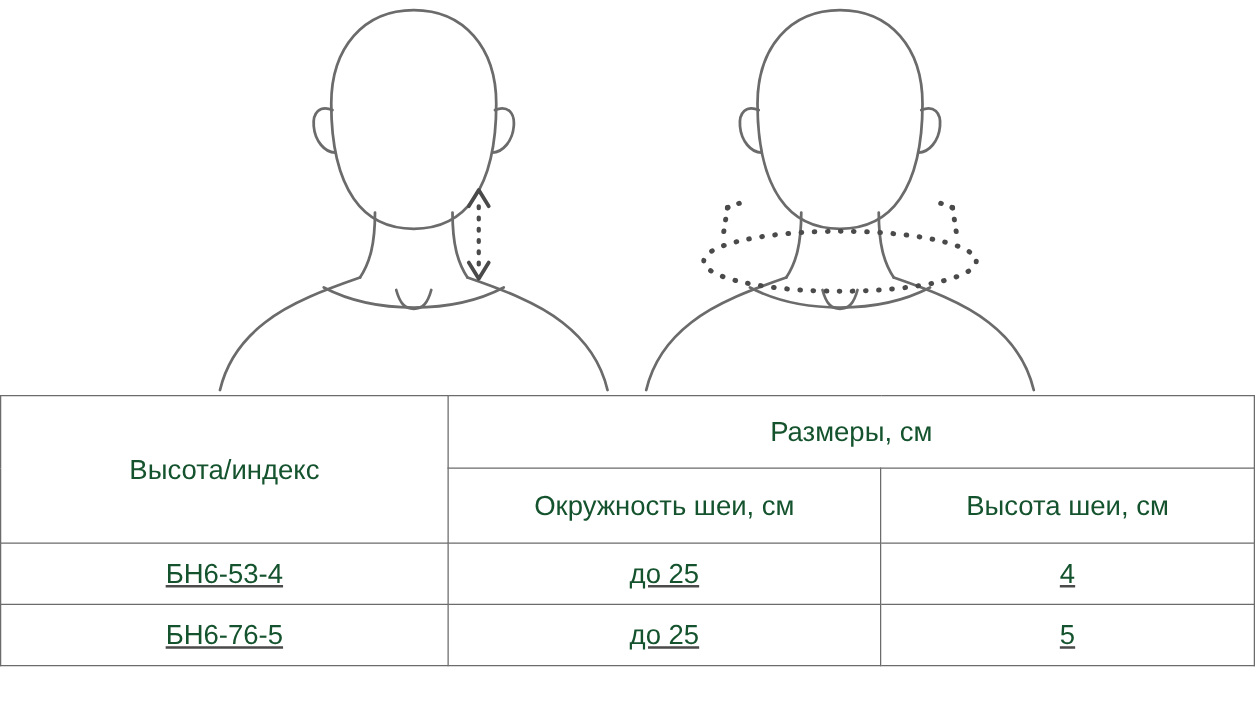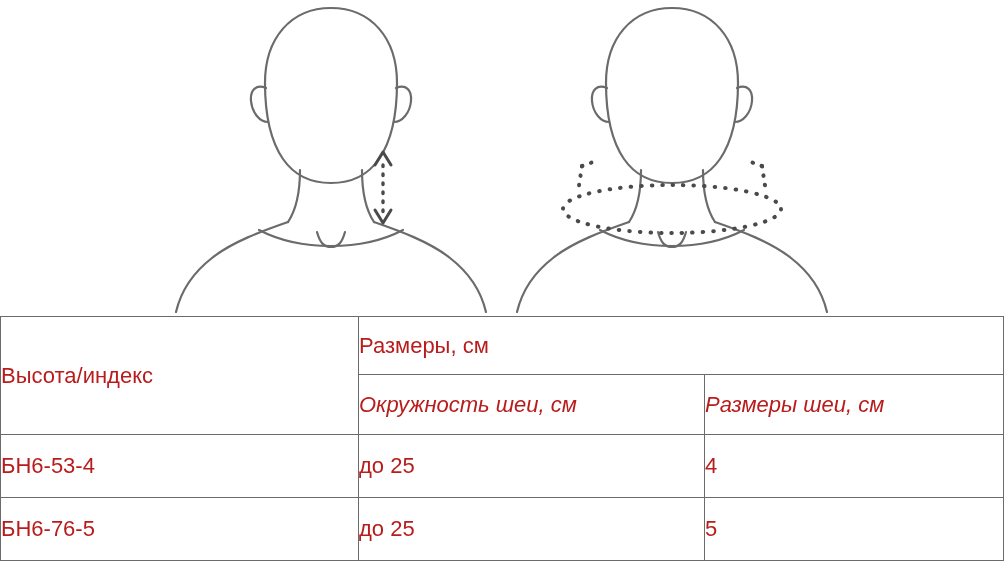--- a/index.html
+++ b/index.html
@@ -32,41 +32,41 @@
   #size-table {
     position: absolute;
     left: 0;
     top: 316px;
     width: 1003px;
     border-collapse: collapse;
     table-layout: fixed;
   }
   #size-table td {
     border: 1px solid #6b6b6b;
+    text-align: center;
     vertical-align: middle;
     font-size: 22px;
     font-weight: 400;
-    color: #b91c1c;
+    color: #14532d;
     padding: 0;
   }
   .col-article { width: 358px; }
   .col-circ { width: 346px; }
   .col-height { width: 299px; }
   .r-head-top { height: 58px; }
   .r-head-sub { height: 60px; }
-  .r-data { height: 63px; }
+  .r-data { height: 49px; text-decoration: underline; }
   .cell-article {
     font-size: 23px;
   }
   .cell-group {
     font-size: 22px;
   }
   .cell-sub {
     font-size: 21px;
-    font-style: italic;
   }
   .cell-data {
     font-size: 23px;
   }
 </style>
 </head>
 <body>
 
 <div id="page">
 
@@ -148,21 +148,21 @@
       <col class="col-circ">
       <col class="col-height">
     </colgroup>
     <tbody>
       <tr class="r-head-top">
         <td class="cell-article" rowspan="2">Высота/индекс</td>
         <td class="cell-group" colspan="2">Размеры, см</td>
       </tr>
       <tr class="r-head-sub">
         <td class="cell-sub">Окружность шеи, см</td>
-        <td class="cell-sub">Размеры шеи, см</td>
+        <td class="cell-sub">Высота шеи, см</td>
       </tr>
       <tr class="r-data">
         <td class="cell-data">БН6-53-4</td>
         <td class="cell-data">до 25</td>
         <td class="cell-data">4</td>
       </tr>
       <tr class="r-data">
         <td class="cell-data">БН6-76-5</td>
         <td class="cell-data">до 25</td>
         <td class="cell-data">5</td>

